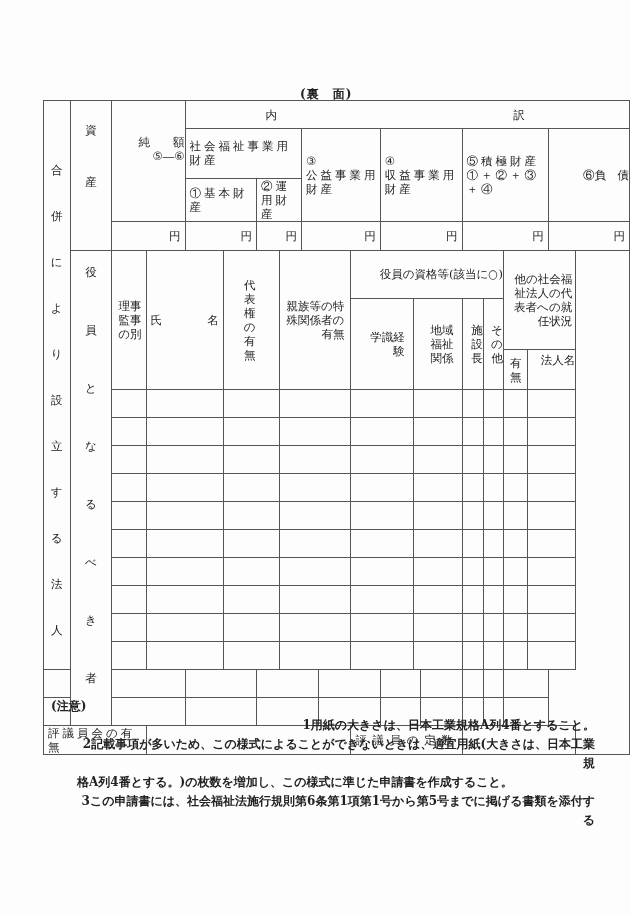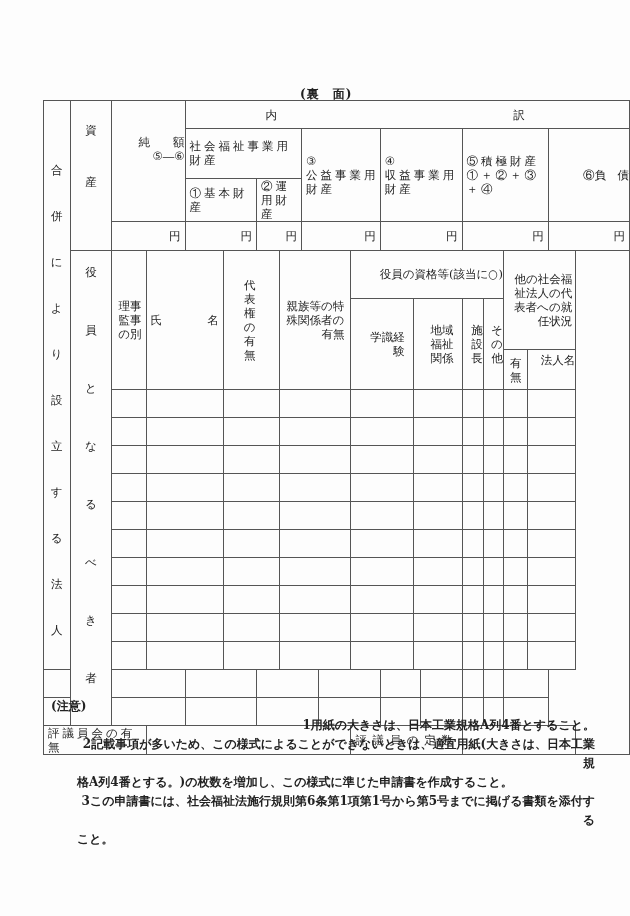--- a/index.html
+++ b/index.html
@@ -284,14 +284,13 @@
   </tr>
 </tbody>
   </table>
 
 <div class="abs notes">
   <div style="margin-left:-4px">(注意)</div>
   <div class="ni"><span class="num">1</span><span>用紙の大きさは、日本工業規格A列4番とすること。</span></div>
   <div class="ni"><span class="num">2</span><span>記載事項が多いため、この様式によることができないときは、適宜用紙(大きさは、日本工業規</span></div>
   <div class="cont">格A列4番とする。)の枚数を増加し、この様式に準じた申請書を作成すること。</div>
   <div class="ni"><span class="num">3</span><span>この申請書には、社会福祉法施行規則第6条第1項第1号から第5号までに掲げる書類を添付する</span></div>
-  <div class="cont">こと。</div>
 </div>
 
 </body></html>

